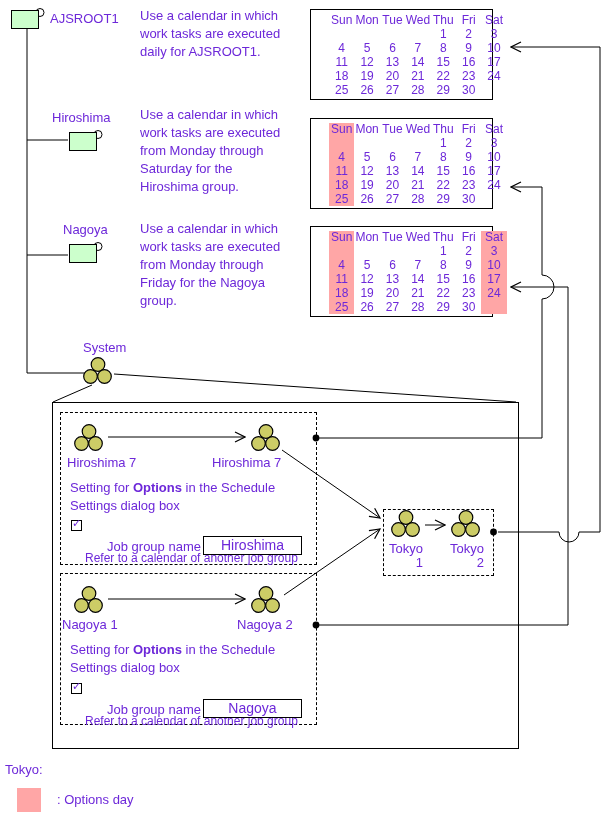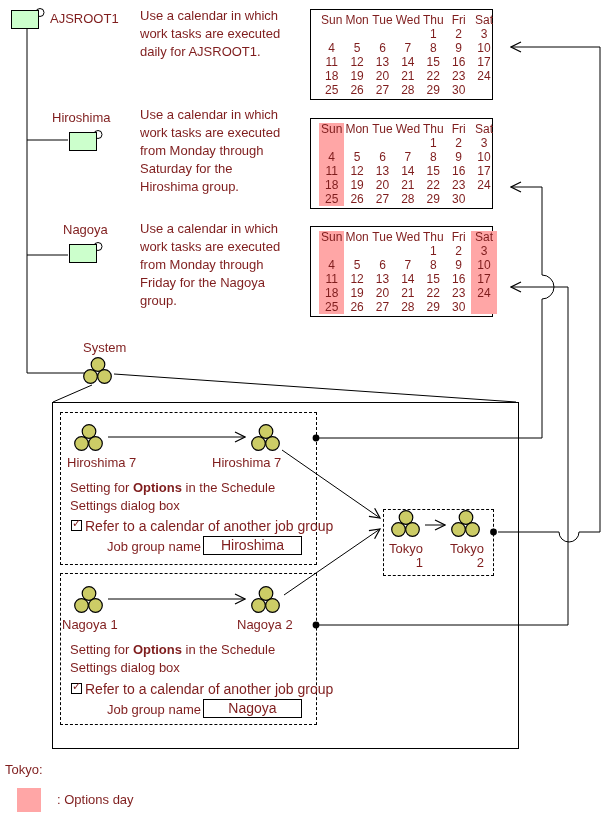--- a/index.html
+++ b/index.html
@@ -1,43 +1,43 @@
 <!DOCTYPE html>
 <html style="--closed: #FFA6A6; --folder: #CCFFCC; --ball: #CCCC66;"><head>
 <meta charset="utf-8">
 <style>
   html,body{margin:0;padding:0;background:#fff;}
   .stage{
     position:relative;width:609px;height:813px;background:#fff;overflow:hidden;
-    font-family:"Liberation Sans",sans-serif;font-size:13px;color:#7f1d1d;
+    font-family:"Liberation Sans",sans-serif;font-size:13px;color:#6d28d9;
   }
   .abs{position:absolute;}
   svg.wires{position:absolute;left:0;top:0;z-index:1;}
   .lbl{position:absolute;z-index:3;white-space:nowrap;}
   .desc{position:absolute;z-index:3;white-space:pre-line;line-height:18px;width:180px;}
   
   .cal{
     position:absolute;z-index:2;width:183px;height:91px;box-sizing:border-box;
-    border:1px solid #000;background:#fff;padding:4px 2px 0 8px;
+    border:1px solid #000;background:#fff;padding:4px 2px 0 18px;
   }
   .cal-grid{display:grid;grid-template-columns:repeat(7,25.4px);grid-template-rows:13px repeat(5,14px);}
   .cal-head,.cal-cell{font-size:12px;text-align:center;line-height:14px;}
   .cal-head{line-height:13px;}
   .closed{background:var(--closed);}
   
   .bigbox{position:absolute;z-index:2;border:1px solid #000;background:transparent;}
   .dashbox{position:absolute;z-index:2;border:1px dashed #000;background:transparent;}
   
   .setting{position:absolute;z-index:3;line-height:18px;}
   .setting b{font-weight:bold;}
   .cbrow{position:absolute;z-index:3;display:flex;align-items:flex-start;}
   .cbox{width:11px;height:11px;border:1px solid #000;box-sizing:border-box;position:relative;
         background:#fff;margin-top:1px;flex:0 0 auto;}
   .cbox .tick{position:absolute;left:0px;top:-3px;font-size:11px;line-height:11px;}
-  .cbrow .cbl{font-size:14px;margin-left:3px;line-height:14px;}
+  .cbrow .cbl{font-size:12px;margin-left:3px;line-height:14px;margin-top:32px;}
   .jobrow-label{position:absolute;z-index:3;text-align:center;}
   .jobbox{position:absolute;z-index:3;border:1px solid #000;background:#fff;width:99px;height:19px;
           box-sizing:border-box;text-align:center;font-size:14px;line-height:17px;}
   .nodelbl{position:absolute;z-index:3;white-space:nowrap;}
   .tok-lbl{position:absolute;z-index:3;width:40px;text-align:right;line-height:14px;white-space:pre-line;}
   
   .legend-swatch{position:absolute;z-index:3;width:24px;height:24px;background:var(--closed);}
   
   .folder-body{fill:var(--folder);stroke:#000;stroke-width:1;}
   .folder-tab{fill:#fff;stroke:#000;stroke-width:1;}

